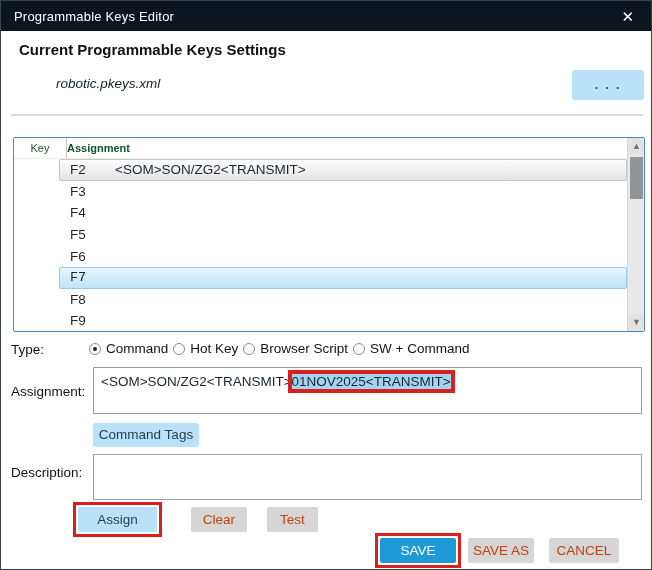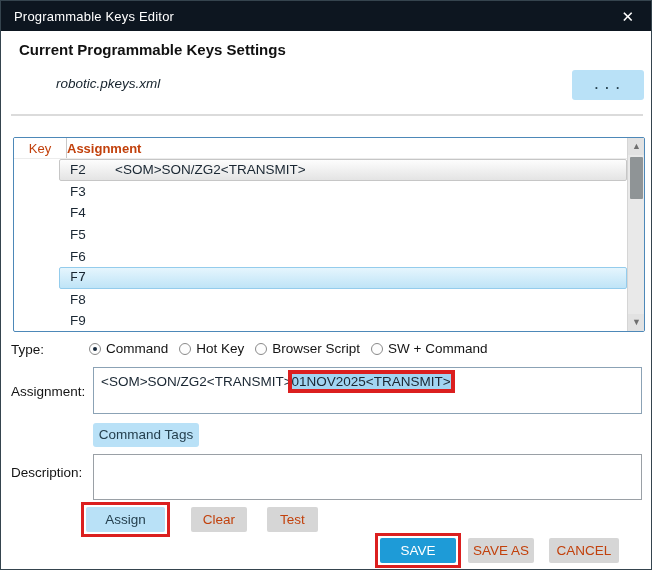--- a/index.html
+++ b/index.html
@@ -27,21 +27,21 @@
     left:571px; top:69px; width:72px; height:30px; background:#b9e1f7;
     border:none; border-radius:3px; font-size:12px; color:#27414f;
     letter-spacing:2px; font-weight:bold; text-align:center; line-height:28px;
   }
   .separator { left:10px; top:113px; width:632px; height:2px; background:#dbdbdb; }
   
   .keylist {
     left:12px; top:136px; width:632px; height:195px;
     border:1px solid #4d88b8; border-radius:2px; background:#fff; overflow:hidden;
   }
-  .keylist-header { display:flex; height:21px; background:#fff; border-bottom:1px solid #ececec; font-size:13px; color:#c2410c; }
+  .keylist-header { display:flex; height:21px; background:#fff; border-bottom:1px solid #ececec; font-size:11px; color:#14532d; }
   .col-key { width:53px; text-align:center; line-height:21px; border-right:1px solid #c9c9c9; }
   .col-assign { flex:1; text-align:left; line-height:21px;font-weight:bold; }
   .rows { position:absolute; left:0; top:21px; right:17px; bottom:0; }
   .krow {
     height:21.6px; display:flex; align-items:center; font-size:13.5px; color:#1a2733;
     border:1px solid transparent; border-radius:2px;margin-left:45px;
   }
   .krow .kcell { width:43px; padding-left:10px; }
   .krow .acell { flex:1; padding-left:12px; white-space:nowrap; overflow:hidden; }
   .krow.selected {
@@ -60,21 +60,21 @@
   }
   .scroll-arrow {
     position:absolute; left:0; width:17px; height:17px; text-align:center;
     color:#6f6f6f; font-size:9px; line-height:17px; background:#e2e2e2;
   }
   .scroll-up { top:0; }
   .scroll-down { bottom:0; }
   .scroll-thumb { position:absolute; left:2px; top:19px; width:13px; height:42px; background:#8f9496; border-radius:1px; }
   
   .form-label { font-size:13.5px; color:#141414; }
-  .radio-row { left:88px; top:340px; display:flex; align-items:center; gap:11px; }
+  .radio-row { left:88px; top:340px; display:flex; align-items:center; gap:5px; }
   .radio-opt { display:flex; align-items:center; gap:5px; font-size:13.5px; color:#141414; }
   .radio-circle {
     width:12px; height:12px; border-radius:50%; border:1px solid #8a8a8a;
     background:#fdfdfd; position:relative; flex:0 0 auto;
   }
   .radio-circle.checked::after {
     content:""; position:absolute; left:3px; top:3px; width:4px; height:4px;
     border-radius:50%; background:#17293b;
   }
   .textbox {
@@ -92,21 +92,21 @@
   .description-box { left:92px; top:453px; width:549px; height:46px; border-color:#9aa0a6; }
   
   .btn {
     border:none; border-radius:2px; font-size:13.5px; text-align:center;
     height:25px; line-height:25px; color:#c2410c; display:block;
   }
   .btn.gray { background:#d6d6d6; }
   .btn.lightblue { background:#b9e1f7; color:#25404f; }
   .btn.primary { background:#1e9bd7; color:#ffffff; }
   .red-outline { border:3px solid #db1f1f; padding:2px; display:inline-block; background:transparent; }
-  .assign-wrap { left:80px; top:501px; }
+  .assign-wrap { left:72px; top:501px; }
   .assign-btn { width:79px; }
   .clear-btn  { left:190px; top:506px; width:56px; }
   .test-btn   { left:266px; top:506px; width:51px; }
   .save-wrap  { left:374px; top:532px; }
   .save-btn   { width:76px; }
   .saveas-btn { left:467px; top:537px; width:66px; }
   .cancel-btn { left:548px; top:537px; width:70px; }
 </style>
 </head>
 <body>

